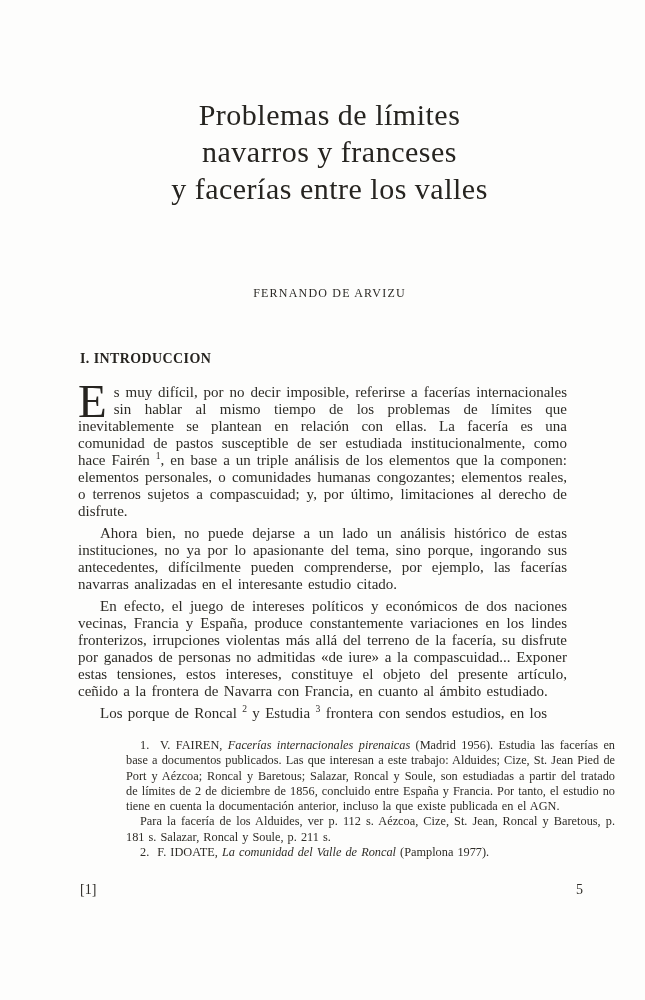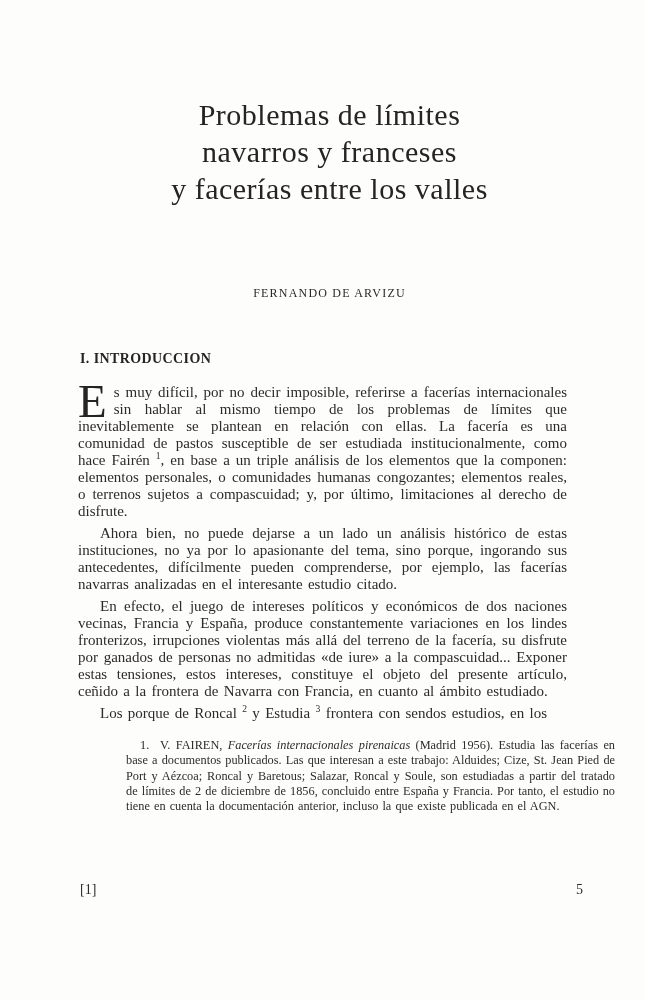--- a/index.html
+++ b/index.html
@@ -138,20 +138,22 @@
 
   <div class="body-block">
     <p><span class="dropcap">E</span><span><span>s muy difícil, por no decir imposible, referirse a facerías internacionales sin hablar al mismo tiempo de los problemas de límites que inevitablemente se plantean en relación con ellas. La facería es una comunidad de pastos susceptible de ser estudiada institucionalmente, como hace Fairén </span><span class="sup">1</span><span>, en base a un triple análisis de los elementos que la componen: elementos personales, o comunidades humanas congozantes; elementos reales, o terrenos sujetos a compascuidad; y, por último, limitaciones al derecho de disfrute.</span></span></p>
     <p class="indent"><span><span>Ahora bien, no puede dejarse a un lado un análisis histórico de estas instituciones, no ya por lo apasionante del tema, sino porque, ingorando sus antecedentes, difícilmente pueden comprenderse, por ejemplo, las facerías navarras analizadas en el interesante estudio citado.</span></span></p>
     <p class="indent"><span><span>En efecto, el juego de intereses políticos y económicos de dos naciones vecinas, Francia y España, produce constantemente variaciones en los lindes fronterizos, irrupciones violentas más allá del terreno de la facería, su disfrute por ganados de personas no admitidas «de iure» a la compascuidad... Exponer estas tensiones, estos intereses, constituye el objeto del presente artículo, ceñido a la frontera de Navarra con Francia, en cuanto al ámbito estudiado.</span></span></p>
     <p class="indent"><span><span>Los porque de Roncal </span><span class="sup">2</span><span> y Estudia </span><span class="sup">3</span><span> frontera con sendos estudios, en los</span></span></p>
   </div>
 
   <div class="footnotes-block">
     <p><span><span>1.&nbsp;&nbsp;V. FAIREN, </span><span class="italic">Facerías internacionales pirenaicas</span><span> (Madrid 1956). Estudia las facerías en base a documentos publicados. Las que interesan a este trabajo: Alduides; Cize, St. Jean Pied de Port y Aézcoa; Roncal y Baretous; Salazar, Roncal y Soule, son estudiadas a partir del tratado de límites de 2 de diciembre de 1856, concluido entre España y Francia. Por tanto, el estudio no tiene en cuenta la documentación anterior, incluso la que existe publicada en el AGN.</span></span></p>
+    <p><span><span>Para la facería de los Alduides, ver p. 112 s. Aézcoa, Cize, St. Jean, Roncal y Baretous, p. 181 s. Salazar, Roncal y Soule, p. 211 s.</span></span></p>
+    <p><span><span>2.&nbsp;&nbsp;F. IDOATE, </span><span class="italic">La comunidad del Valle de Roncal</span><span> (Pamplona 1977).</span></span></p>
   </div>
 
   <div class="footer-row">
     <span>[1]</span>
     <span>5</span>
   </div>
 
 </div>
 
 </body></html>

